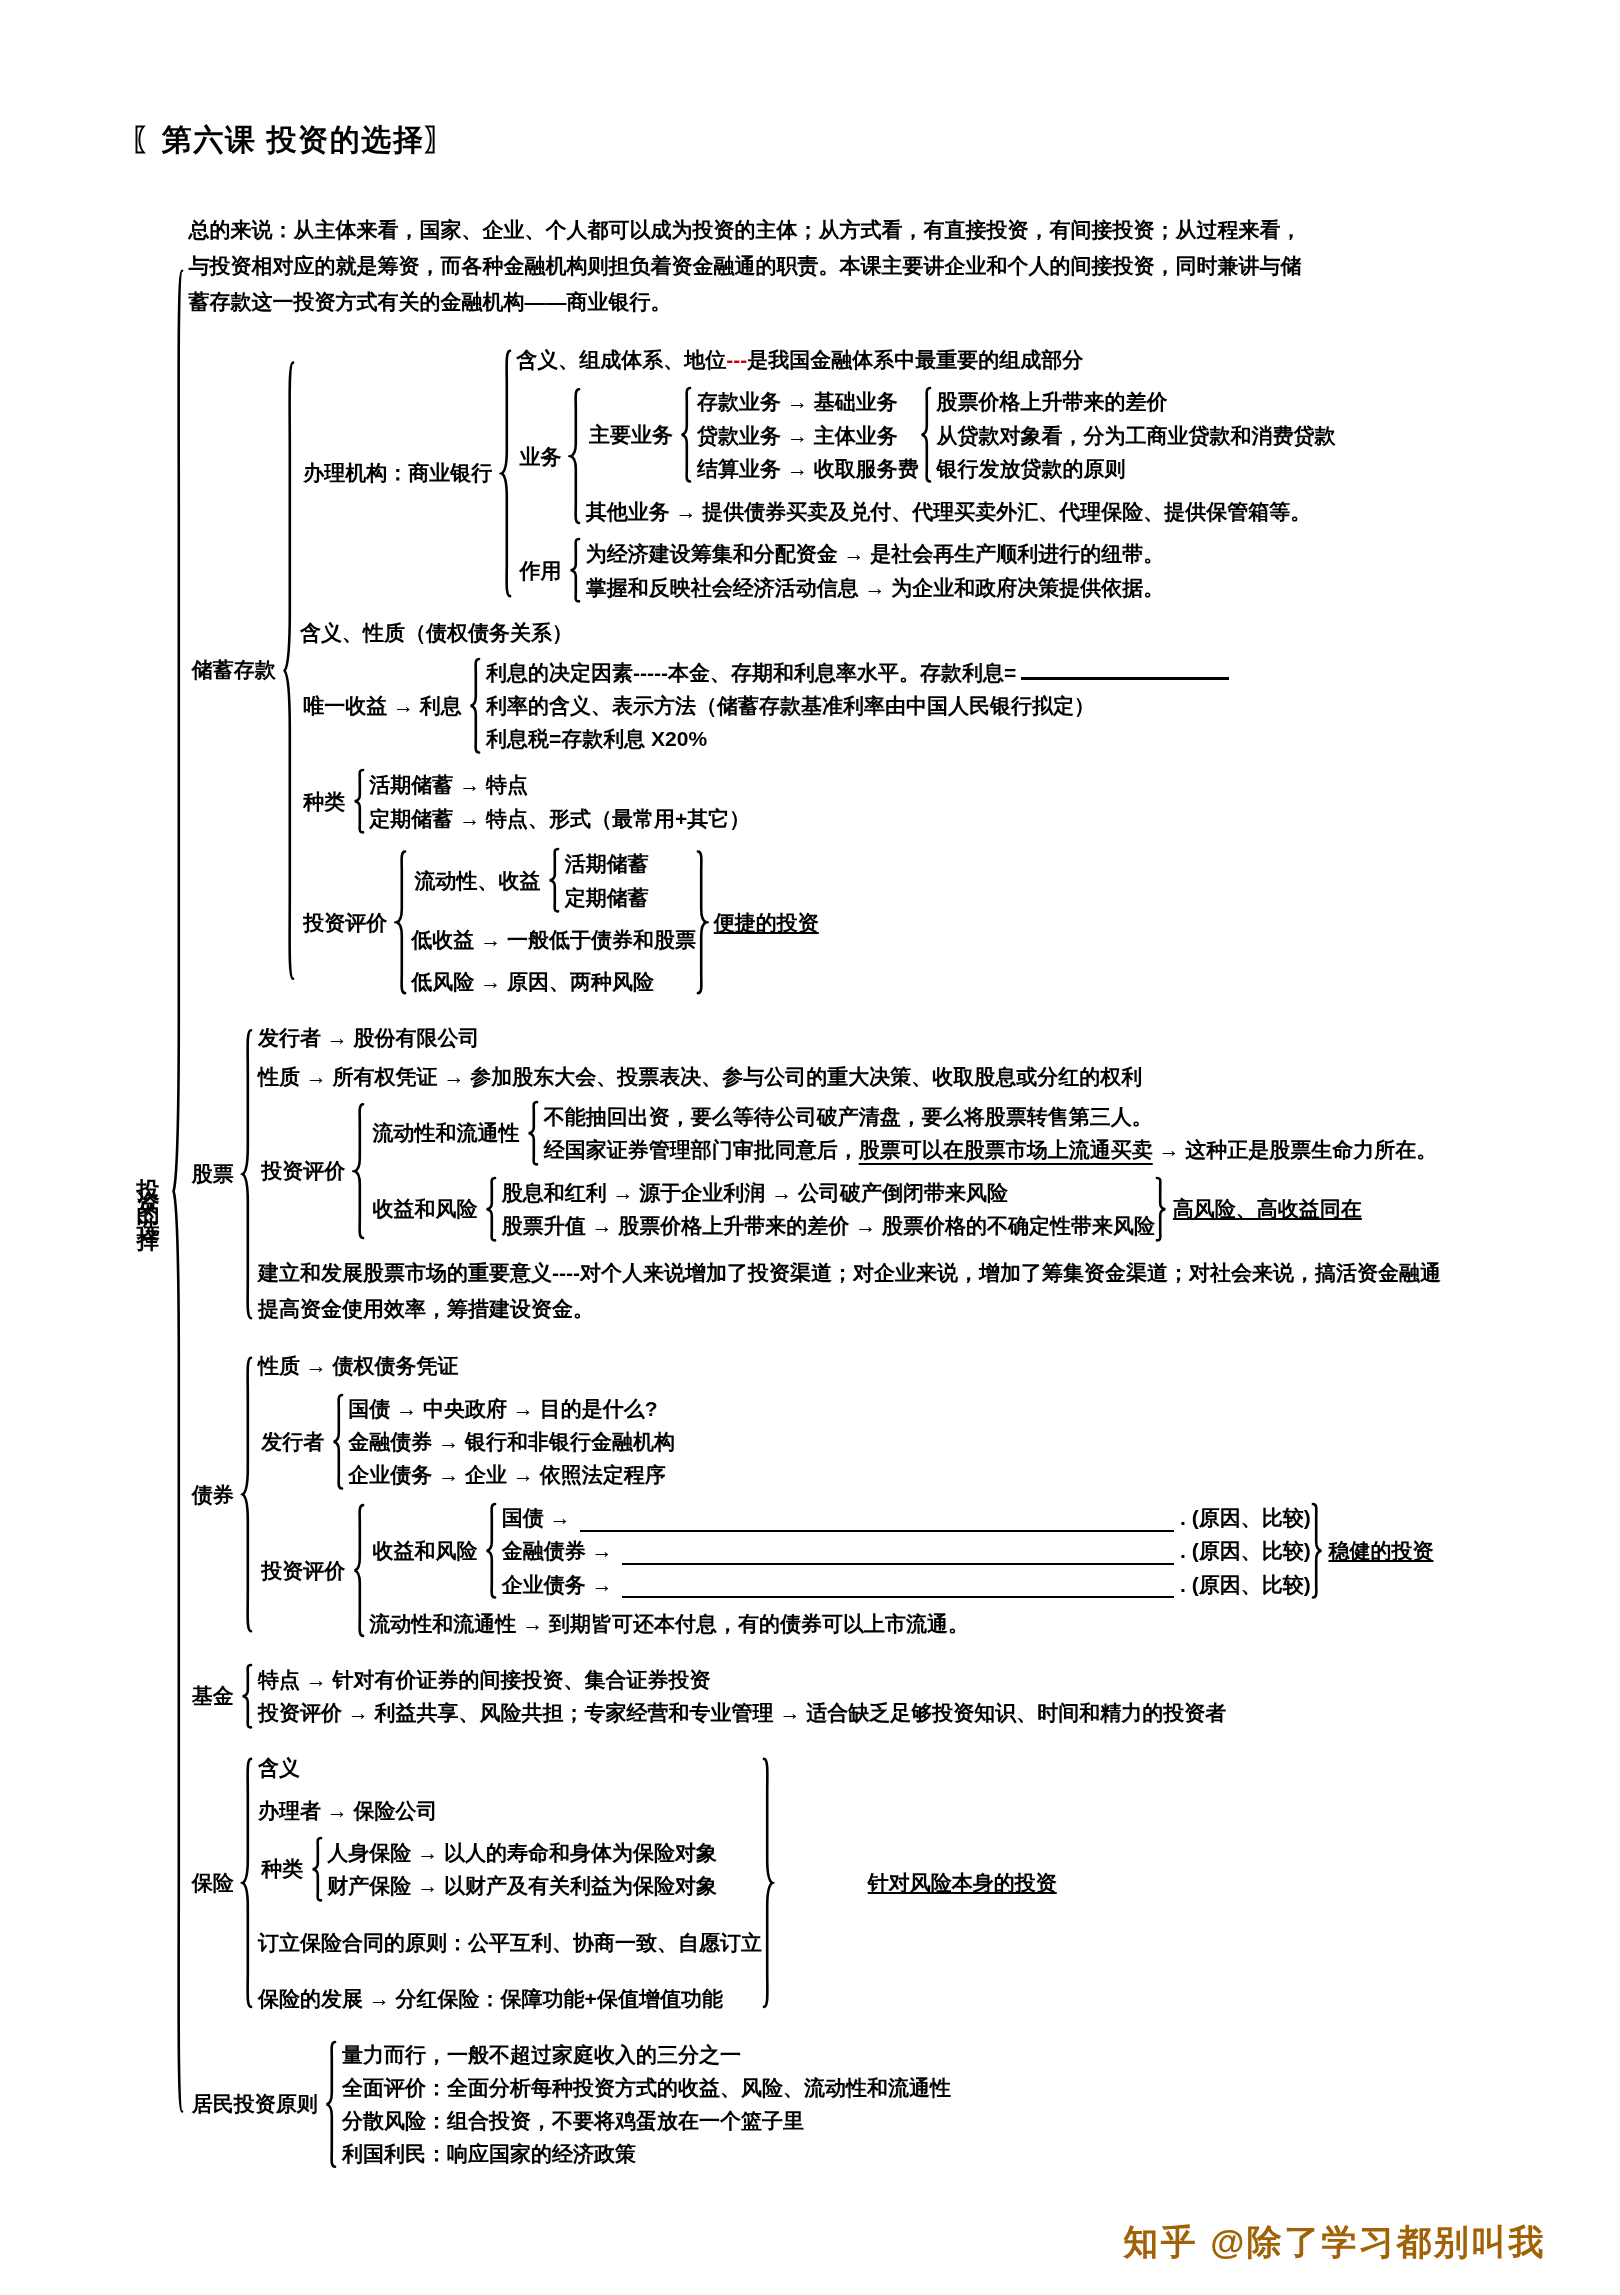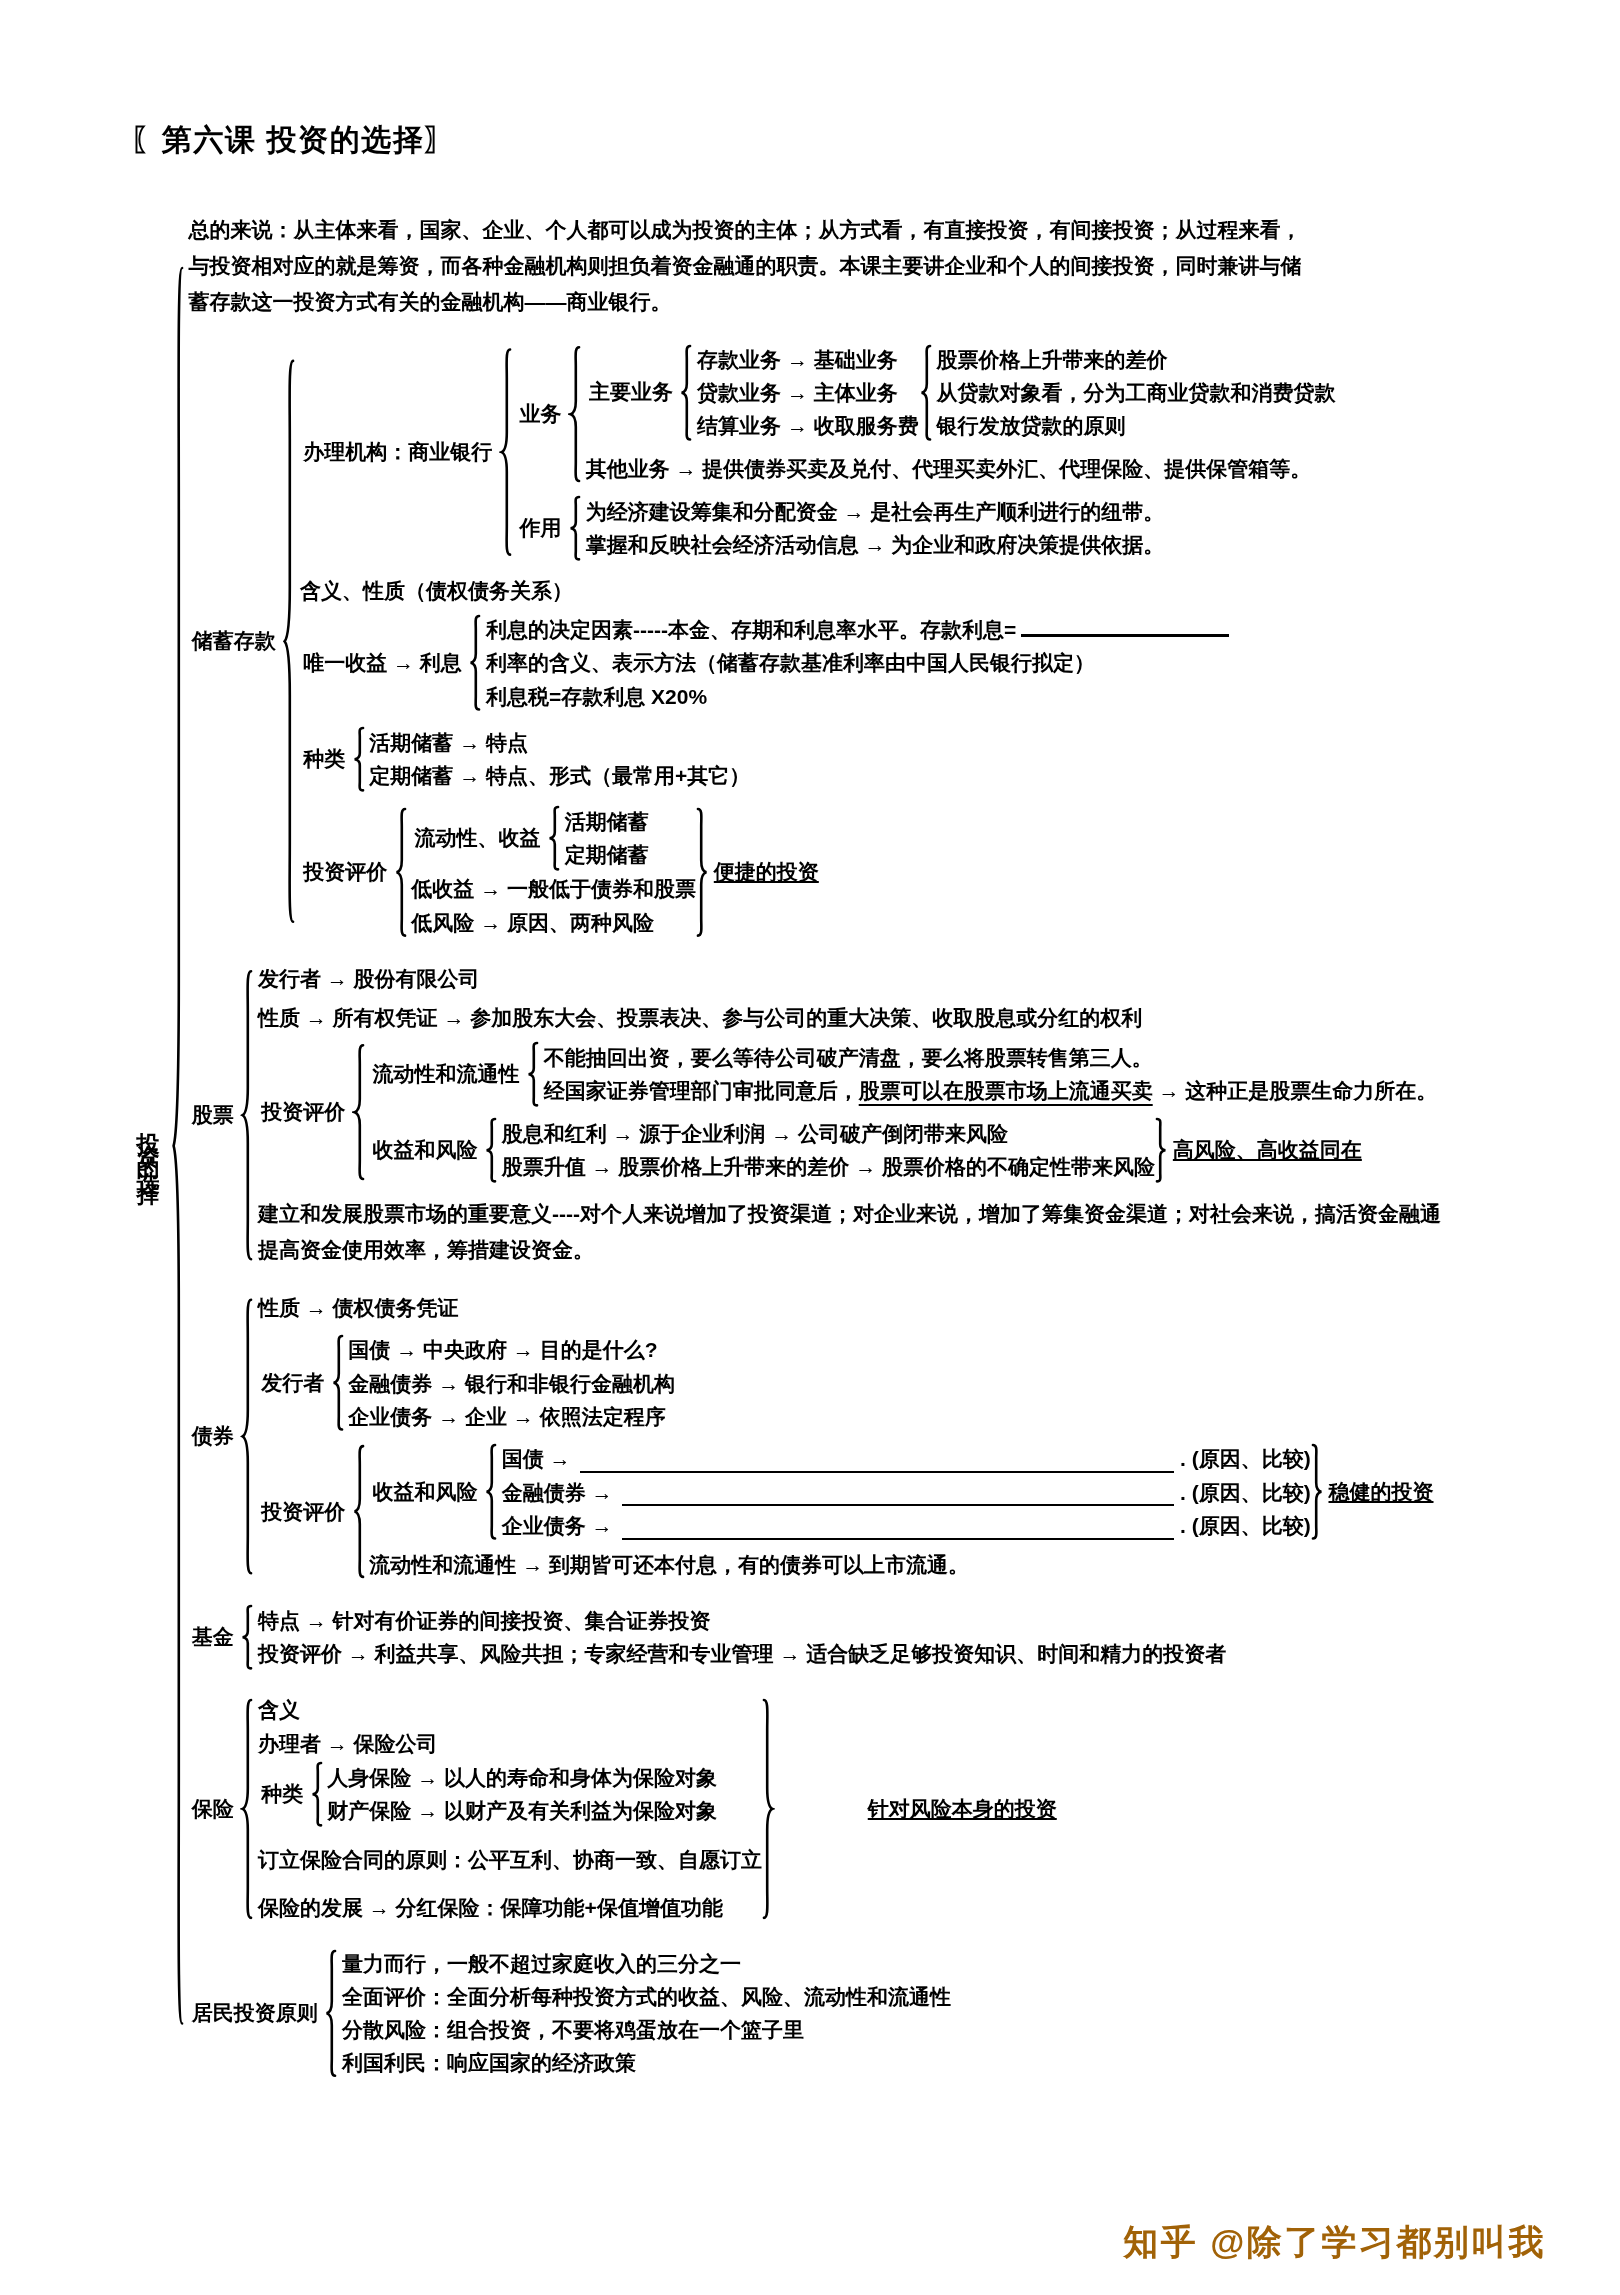--- a/index.html
+++ b/index.html
@@ -27,21 +27,21 @@
   .children { display:flex; flex-direction:column; justify-content:center; padding-left:4.8px; }
   .row { white-space:nowrap; line-height:1.58; }
   .brace { width:13px; flex:0 0 13px; align-self:stretch; min-height:35px; }
   .brace svg { width:100%; height:100%; display:block; }
   .root-label {
     writing-mode:vertical-rl; text-orientation:upright;
     letter-spacing:13px; font-size:23px; padding:0 6.4px; white-space:nowrap;
   }
   .root-children { row-gap:22.4px; }
   .para .row { line-height:1.72; }
-  .g4  { row-gap:1px; }
+  .g4  { row-gap:9px; }
   .g8  { row-gap:6.4px; }
   .g12 { row-gap:9.6px; }
   .mt8  { margin-top:6.4px; }
   .mt18 { margin-top:14.4px; }
   .red { color:#cc0000; }
   .u { text-decoration:underline; text-underline-offset:5.6px; text-decoration-thickness:1.6px; }
   .blank { display:inline-block; border-bottom:3.2px solid #000; height:0.85em; }
   .w260 { width:208px; margin-left:4.8px; }
   .bond-row { display:flex; width:809px; align-items:flex-end; white-space:nowrap; line-height:1.58; }
   .bond-row .blank { flex:1 1 auto; margin:0 6.4px 2.4px 9.6px; border-bottom-width:2.4px; }
@@ -84,20 +84,23 @@
         <div class="children g8">
 
           <div class="branch">
             <div class="label">办理机构：商业银行</div>
             <div class="brace">
                 <svg viewBox="0 0 20 100" preserveAspectRatio="none">
                   <path d="M17 3 C10 3 12 9 12 16 L12 41 C12 47 9 49.4 4 50 C9 50.6 12 53 12 59 L12 84 C12 91 10 97 17 97" fill="none" stroke="#000" stroke-width="2.6" stroke-linecap="round" vector-effect="non-scaling-stroke"></path>
                 </svg>
               </div>
             <div class="children g12">
+              <div class="row">
+                <span>含义、组成体系、地位</span><span class="red">---</span><span>是我国金融体系中最重要的组成部分</span>
+              </div>
               <div class="branch">
                 <div class="label">业务</div>
                 <div class="brace">
                     <svg viewBox="0 0 20 100" preserveAspectRatio="none">
                       <path d="M17 3 C10 3 12 9 12 16 L12 41 C12 47 9 49.4 4 50 C9 50.6 12 53 12 59 L12 84 C12 91 10 97 17 97" fill="none" stroke="#000" stroke-width="2.6" stroke-linecap="round" vector-effect="non-scaling-stroke"></path>
                     </svg>
                   </div>
                 <div class="children g12">
                   <div class="branch">
                     <div class="label">主要业务</div>

